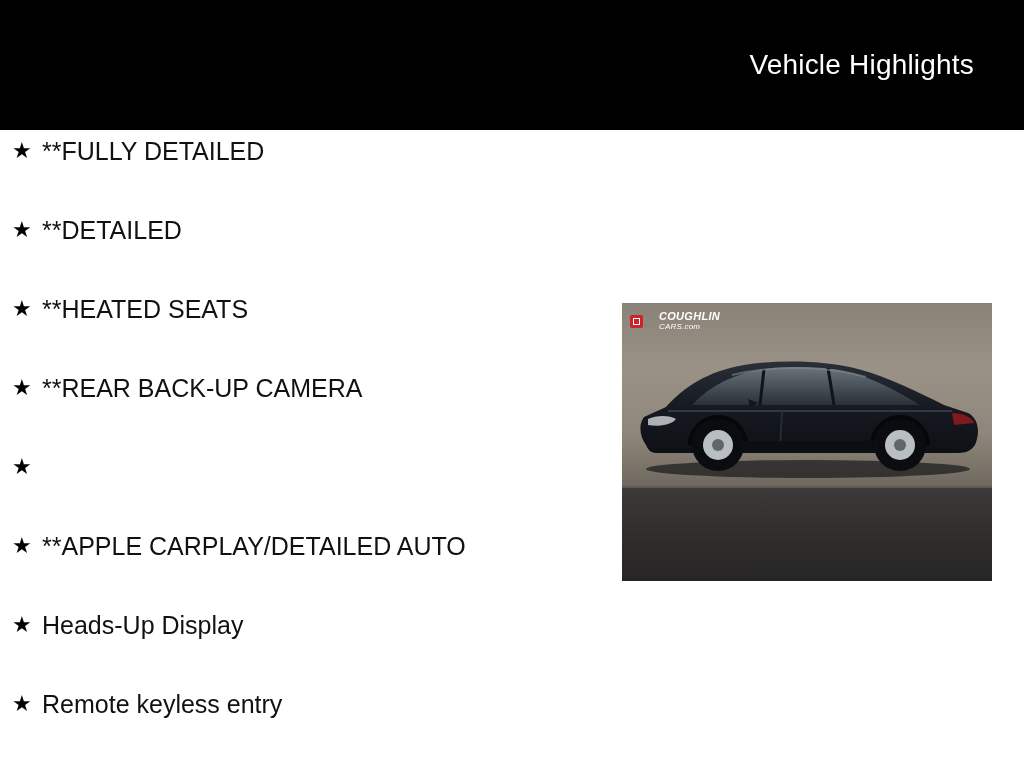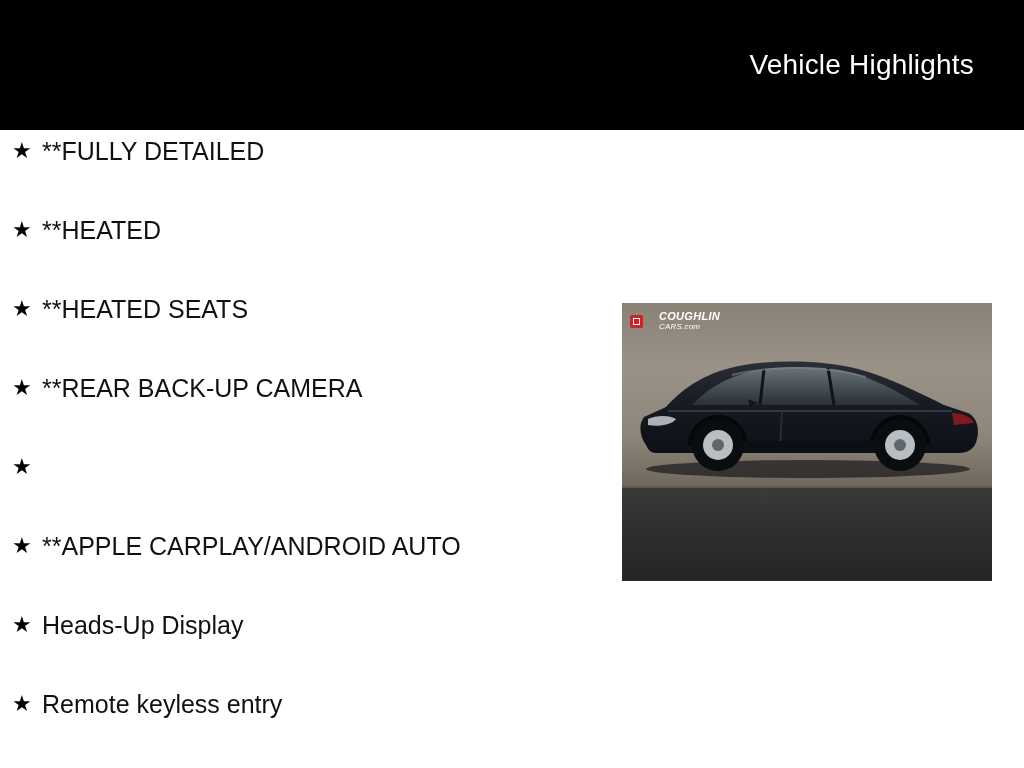--- a/index.html
+++ b/index.html
@@ -165,36 +165,36 @@
     <div class="header-title">Vehicle Highlights</div>
   </div>
 
   <ul class="highlights">
     <li class="hl-item">
       <span class="hl-star">★</span>
       <span class="hl-text">**FULLY DETAILED</span>
     </li>
     <li class="hl-item">
       <span class="hl-star">★</span>
-      <span class="hl-text">**HEATED</span>
+      <span class="hl-text">**DETAILED</span>
     </li>
     <li class="hl-item">
       <span class="hl-star">★</span>
       <span class="hl-text">**HEATED SEATS</span>
     </li>
     <li class="hl-item">
       <span class="hl-star">★</span>
       <span class="hl-text">**REAR BACK-UP CAMERA</span>
     </li>
     <li class="hl-item">
       <span class="hl-star">★</span>
     </li>
     <li class="hl-item">
       <span class="hl-star">★</span>
-      <span class="hl-text">**APPLE CARPLAY/ANDROID AUTO</span>
+      <span class="hl-text">**APPLE CARPLAY/DETAILED AUTO</span>
     </li>
     <li class="hl-item">
       <span class="hl-star">★</span>
       <span class="hl-text">Heads-Up Display</span>
     </li>
     <li class="hl-item">
       <span class="hl-star">★</span>
       <span class="hl-text">Remote keyless entry</span>
     </li>
   </ul>

